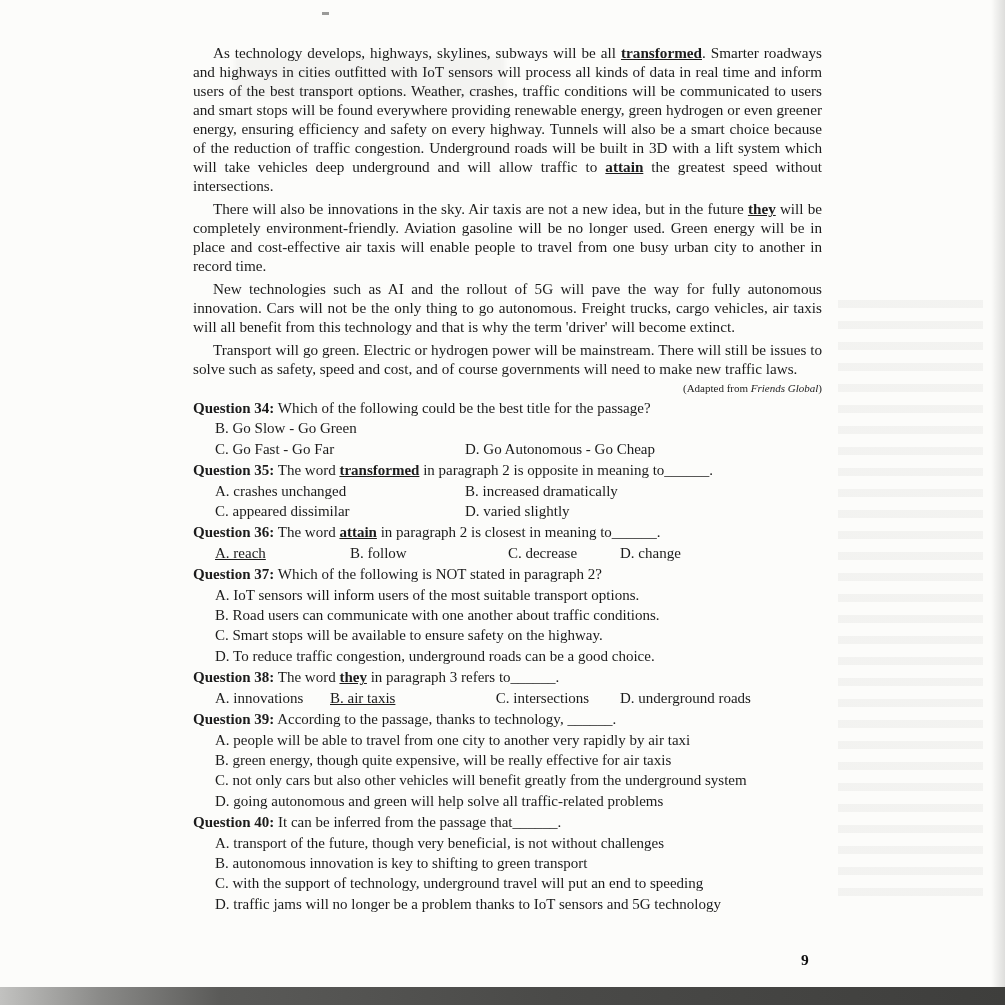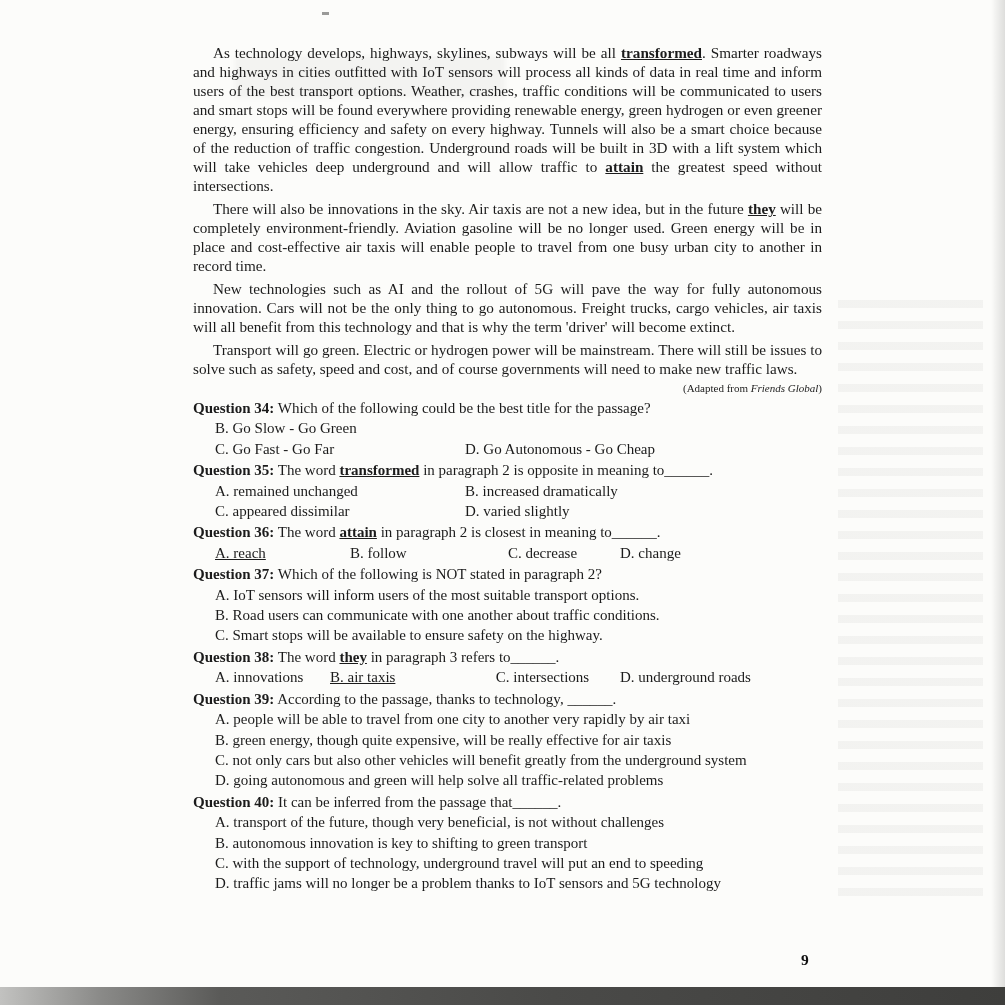--- a/index.html
+++ b/index.html
@@ -100,21 +100,21 @@
         </div>
         <div class="opt-row">
           <span class="opt w250">C. Go Fast - Go Far</span>
           <span class="opt">D. Go Autonomous - Go Cheap</span>
         </div>
       </div>
 
       <div class="question">
         <p class="qstem"><b class="qlabel">Question 35:</b><span> The word </span><span class="kw">transformed</span><span> in paragraph 2 is opposite in meaning to______.</span></p>
         <div class="opt-row">
-          <span class="opt w250">A. remained unchanged</span>
+          <span class="opt w250">A. crashes unchanged</span>
           <span class="opt">B. increased dramatically</span>
         </div>
         <div class="opt-row">
           <span class="opt w250">C. appeared dissimilar</span>
           <span class="opt">D. varied slightly</span>
         </div>
       </div>
 
       <div class="question">
         <p class="qstem"><b class="qlabel">Question 36:</b><span> The word </span><span class="kw">attain</span><span> in paragraph 2 is closest in meaning to______.</span></p>
@@ -124,20 +124,21 @@
           <span class="opt w155">C. decrease</span>
           <span class="opt">D. change</span>
         </div>
       </div>
 
       <div class="question">
         <p class="qstem"><b class="qlabel">Question 37:</b><span> Which of the following is NOT stated in paragraph 2?</span></p>
         <p class="opt-line">A. IoT sensors will inform users of the most suitable transport options.</p>
         <p class="opt-line">B. Road users can communicate with one another about traffic conditions.</p>
         <p class="opt-line">C. Smart stops will be available to ensure safety on the highway.</p>
+        <p class="opt-line">D. To reduce traffic congestion, underground roads can be a good choice.</p>
       </div>
 
       <div class="question">
         <p class="qstem"><b class="qlabel">Question 38:</b><span> The word </span><span class="kw">they</span><span> in paragraph 3 refers to______.</span></p>
         <div class="opt-row">
           <span class="opt w115">A. innovations</span>
           <span class="opt w135">B. air taxis</span>
           <span class="opt w155">C. intersections</span>
           <span class="opt">D. underground roads</span>
         </div>

